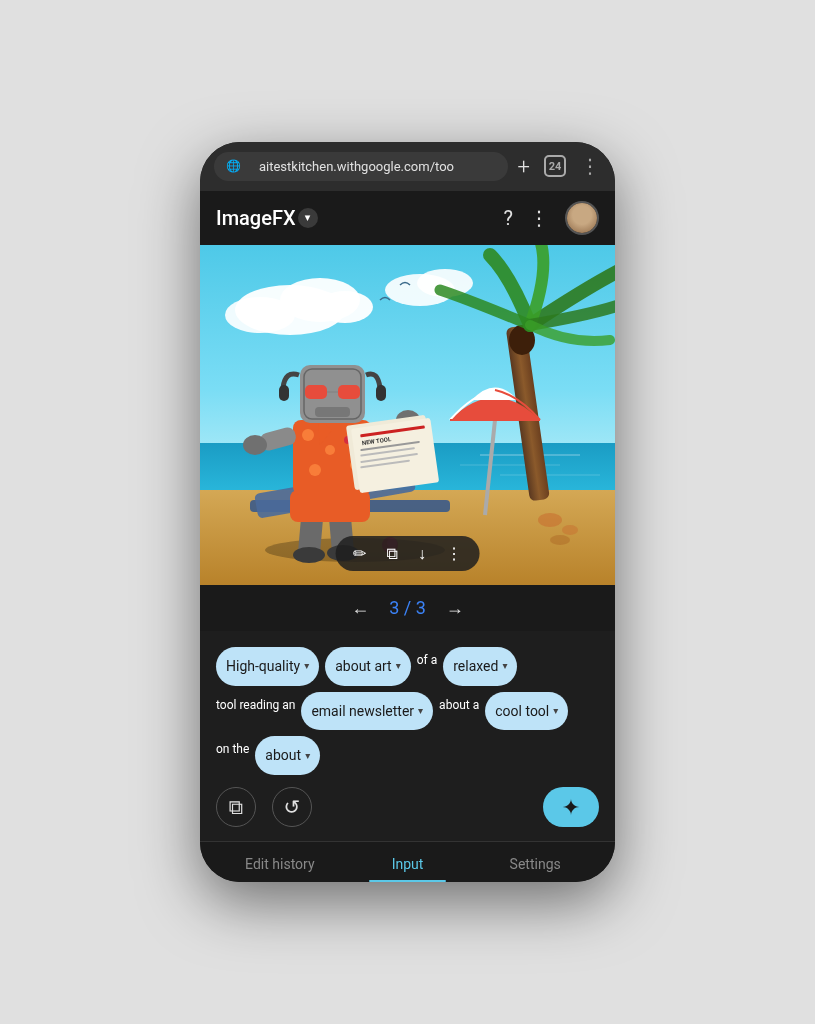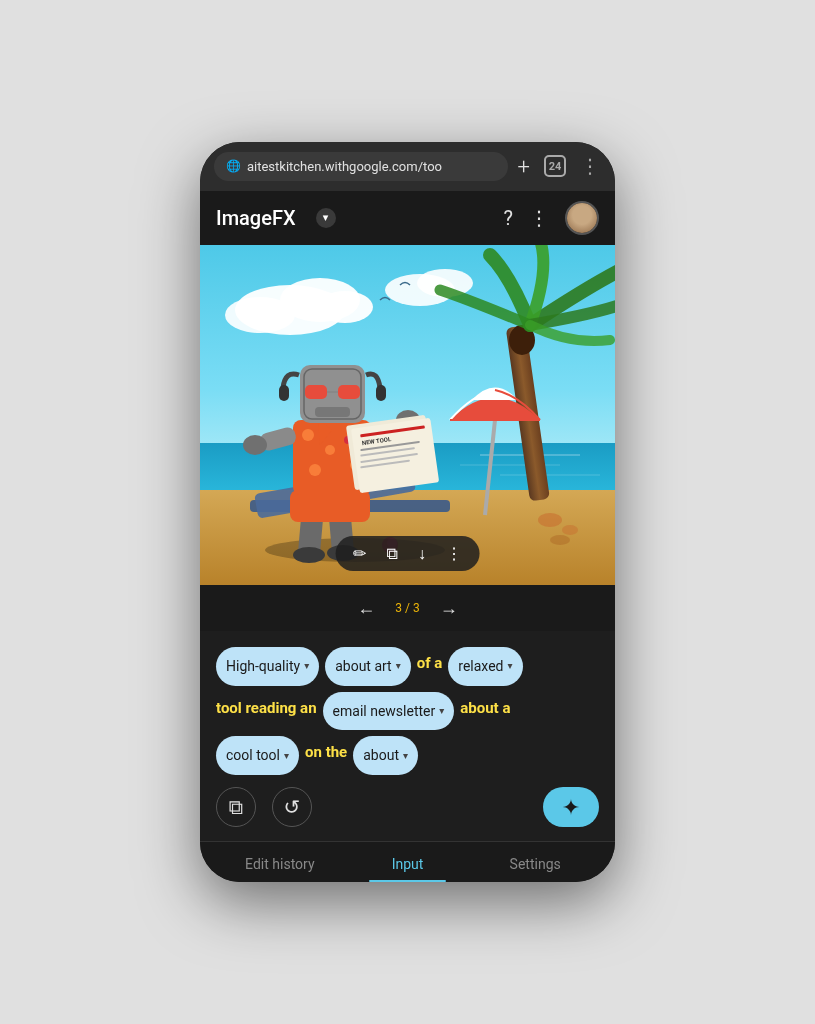--- a/index.html
+++ b/index.html
@@ -37,20 +37,21 @@
       gap: 6px;
     }
     .browser-url-icon {
       color: #aaa;
       font-size: 12px;
     }
     .browser-url-text {
       color: #e0e0e0;
       font-size: 13px;
       flex: 1;
+      margin-left: 12px;
     }
     .browser-actions {
       display: flex;
       align-items: center;
       gap: 14px;
     }
     .browser-new-tab {
       color: #e0e0e0;
       font-size: 22px;
       font-weight: 300;
@@ -77,21 +78,21 @@
     .app-header {
       background: #1a1a1a;
       padding: 10px 16px;
       display: flex;
       align-items: center;
       justify-content: space-between;
     }
     .app-title-group {
       display: flex;
       align-items: center;
-      gap: 20px;
+      gap: 2px;
     }
     .app-title {
       color: #ffffff;
       font-size: 20px;
       font-weight: 500;
     }
     .app-title-dropdown {
       background: #3a3a3a;
       border-radius: 50%;
       color: #fff;
@@ -162,22 +163,22 @@
       align-items: center;
       justify-content: center;
       gap: 20px;
     }
     .pagination-arrow {
       color: #e0e0e0;
       font-size: 18px;
       cursor: pointer;
     }
     .pagination-text {
-      color: #eab308;
-      font-size: 12px;
+      color: #3b82f6;
+      font-size: 18px;
     }
     
     .prompt-area {
       background: #1e1e1e;
       padding: 16px 16px 0;
       min-height: 130px;
     }
     .prompt-tokens {
       display: flex;
       flex-wrap: wrap;
@@ -193,23 +194,23 @@
       display: inline-flex;
       align-items: center;
       gap: 4px;
       cursor: pointer;
     }
     .token-chip .dropdown-arrow {
       font-size: 10px;
       color: #444;
     }
     .prompt-plain-text {
-      color: #fde047;
-      font-size: 15px;
-      font-weight: 700;
+      color: #ffffff;
+      font-size: 12px;
+      font-weight: 400;
     }
     
     .bottom-toolbar {
       background: #1e1e1e;
       padding: 12px 16px 14px;
       display: flex;
       align-items: center;
       justify-content: space-between;
     }
     .toolbar-left {

